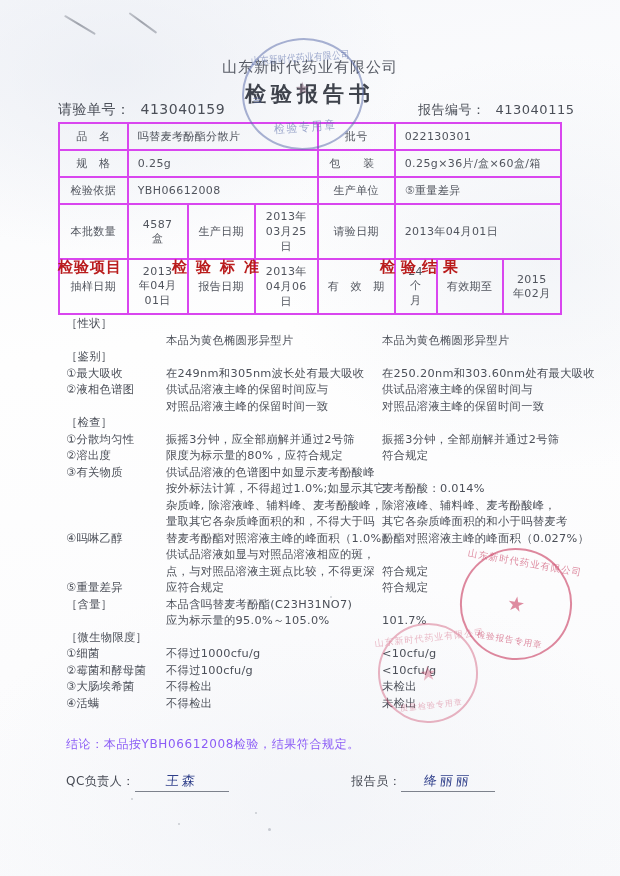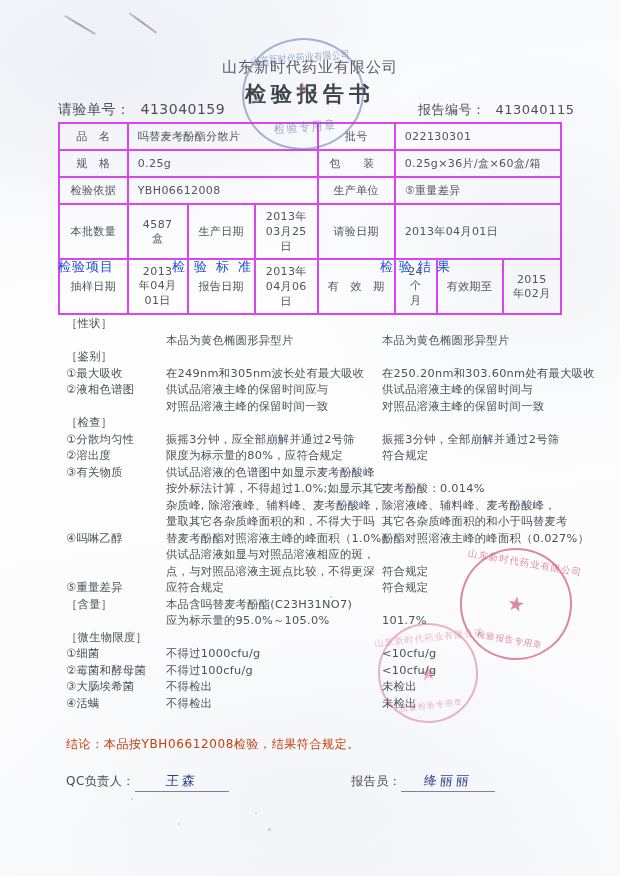--- a/index.html
+++ b/index.html
@@ -145,23 +145,23 @@
     white-space: nowrap;
     letter-spacing: 7px;
     padding-left: 8px;
   }
   .val { padding-left: 8px; }
   .val-c { text-align: center; }
 
   
   .col-head {
     position: absolute;
-    font-size: 13px;
-    font-weight: normal;
-    color: #1d4ed8;
+    font-size: 15px;
+    font-weight: bold;
+    color: #b91c1c;
   }
   .col-head.c1 { left: 58px;  top: 258px; letter-spacing: 1px; }
   .col-head.c2 { left: 172px; top: 258px; letter-spacing: 9px; }
   .col-head.c3 { left: 380px; top: 258px; letter-spacing: 6px; }
 
   
   .rows {
     position: absolute;
     left: 0; right: 0;
     top: 288px;
@@ -227,21 +227,21 @@
   .stamp-b .arc-t { top: 9px; font-size: 9px; }
   .stamp-b .arc-b { bottom: 12px; font-size: 8px; }
 
   
   .conclusion {
     position: absolute;
     left: 66px;
     top: 736px;
     font-size: 12px;
     letter-spacing: 0.6px;
-    color: #c2410c;
+    color: #8b5cf6;
   }
   .sig-row {
     position: absolute;
     left: 66px;
     top: 772px;
     width: 450px;
     font-size: 12px;
     letter-spacing: 0.5px;
     color: #474b55;
   }

